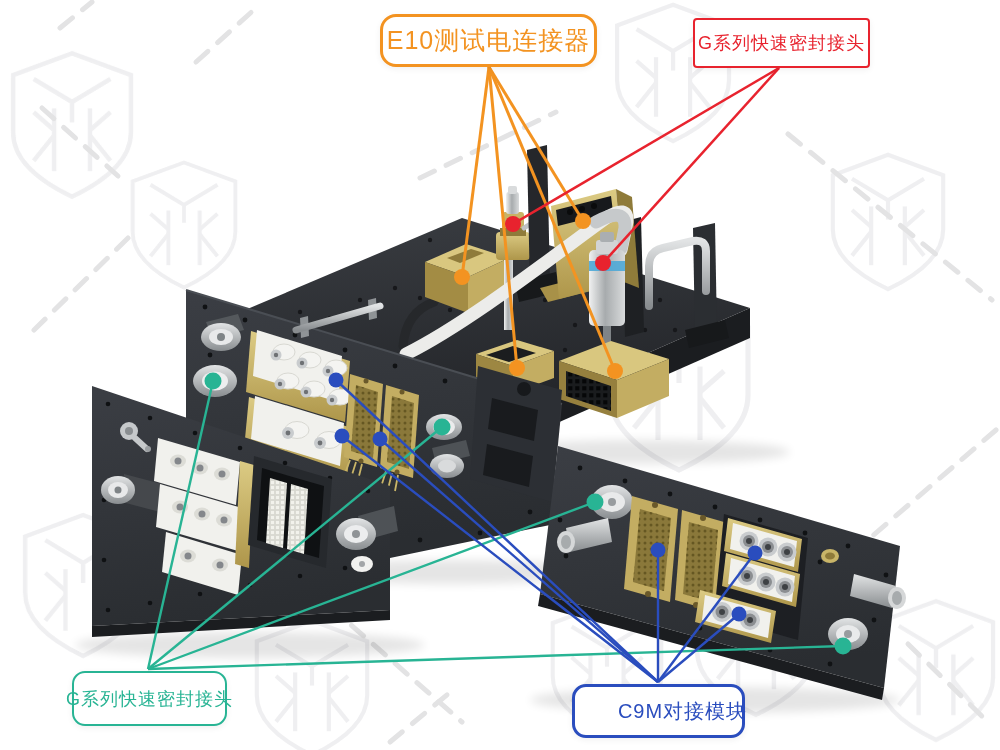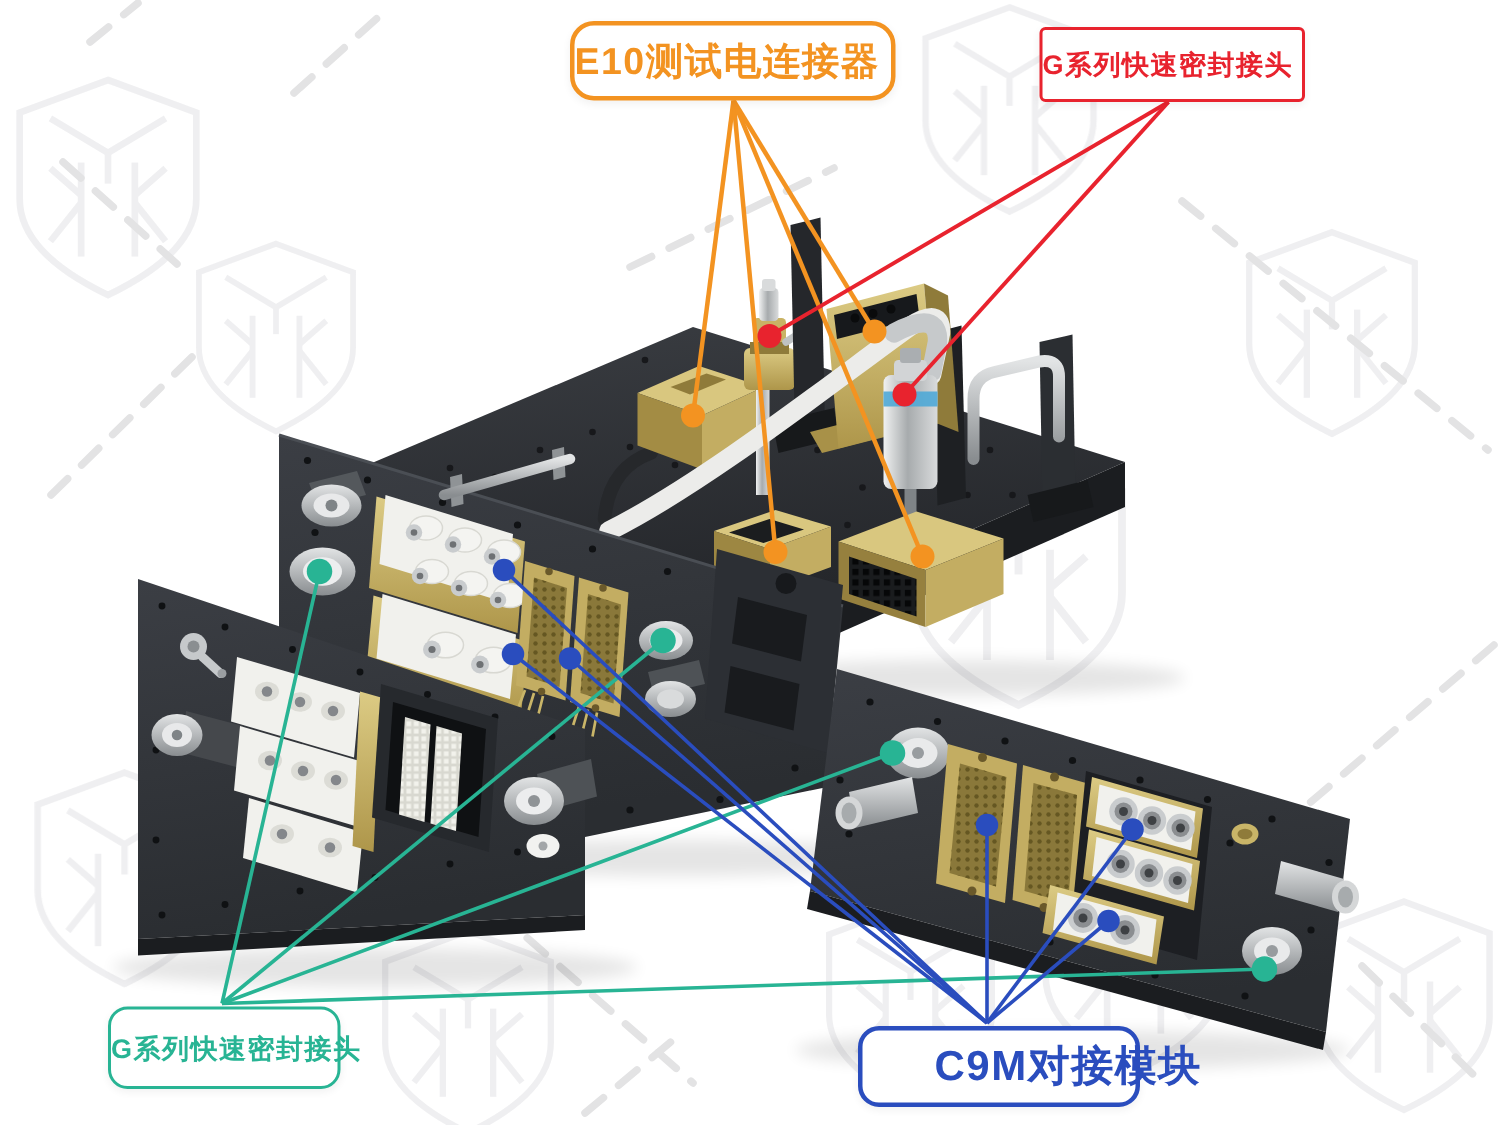--- a/index.html
+++ b/index.html
@@ -1,20 +1,20 @@
 <!DOCTYPE html>
 <html style="--gold: #C3AD62; --gold-light: #D9C77F; --gold-dark: #8F7B3A; --white-part: #F1F1ED; --ring-blue: #4FA8D6; --tube: #ECECEA; --chrome: #C9CCCE; --panel: #34373C; --panel-edge: #1B1D20; --watermark: #EDEDEF; --dash: #E3E3E4;"><head>
 <meta charset="utf-8">
 <style>
   html,body{margin:0;padding:0;background:#ffffff;}
   .stage{position:relative;width:1000px;height:750px;background:#ffffff;overflow:hidden;
          font-family:"Liberation Sans","DejaVu Sans",sans-serif;}
   .stage svg.scene{position:absolute;left:0;top:0;}
-  .callout{position:absolute;display:flex;align-items:center;
-           background:#ffffff;border-style:solid;font-weight:bold;letter-spacing:1px;
+  .callout{position:absolute;display:flex;align-items:center;justify-content:center;
+           background:#ffffff;border-style:solid;font-weight:normal;letter-spacing:1px;
            box-sizing:border-box;white-space:nowrap;box-shadow:0 2px 6px rgba(0,0,0,0.06);}
 </style>
 </head>
 <body>
 
 <div class="stage">
 <svg class="scene" width="1000" height="750" viewBox="0 0 1000 750">
   <defs>
     <linearGradient id="plateTop" x1="0" y1="0" x2="0.25" y2="1">
       <stop offset="0" stop-color="#3A3D42"></stop>
@@ -510,16 +510,16 @@
 
 <div class="callout" style="left: 380px; top: 14px; width: 217px; height: 53px; border-radius: 16px; border-width: 3px; color: rgb(243, 147, 33); border-color: rgb(243, 147, 33); font-size: 25px;">
   <span>E10测试电连接器</span>
 </div>
 <div class="callout" style="left: 693px; top: 18px; width: 177px; height: 50px; border-radius: 4px; border-width: 2.5px; color: rgb(232, 35, 46); border-color: rgb(232, 35, 46); font-size: 18px;">
   <span>G系列快速密封接头</span>
 </div>
 <div class="callout" style="left: 72px; top: 671px; width: 155px; height: 55px; border-radius: 13px; border-width: 2px; color: rgb(40, 180, 148); border-color: rgb(40, 180, 148); font-size: 18px;">
   <span>G系列快速密封接头</span>
 </div>
-<div class="callout" style="left: 572px; top: 684px; width: 188px; height: 54px; border-radius: 14px; border-width: 3px; color: rgb(42, 77, 190); border-color: rgb(42, 77, 190); font-size: 28px; padding-left: 48px;">
+<div class="callout" style="left: 572px; top: 684px; width: 173px; height: 54px; border-radius: 14px; border-width: 3px; color: rgb(42, 77, 190); border-color: rgb(42, 77, 190); font-size: 20px; padding-left: 48px;">
   <span>C9M对接模块</span>
 </div>
 </div>
 
 </body></html>

